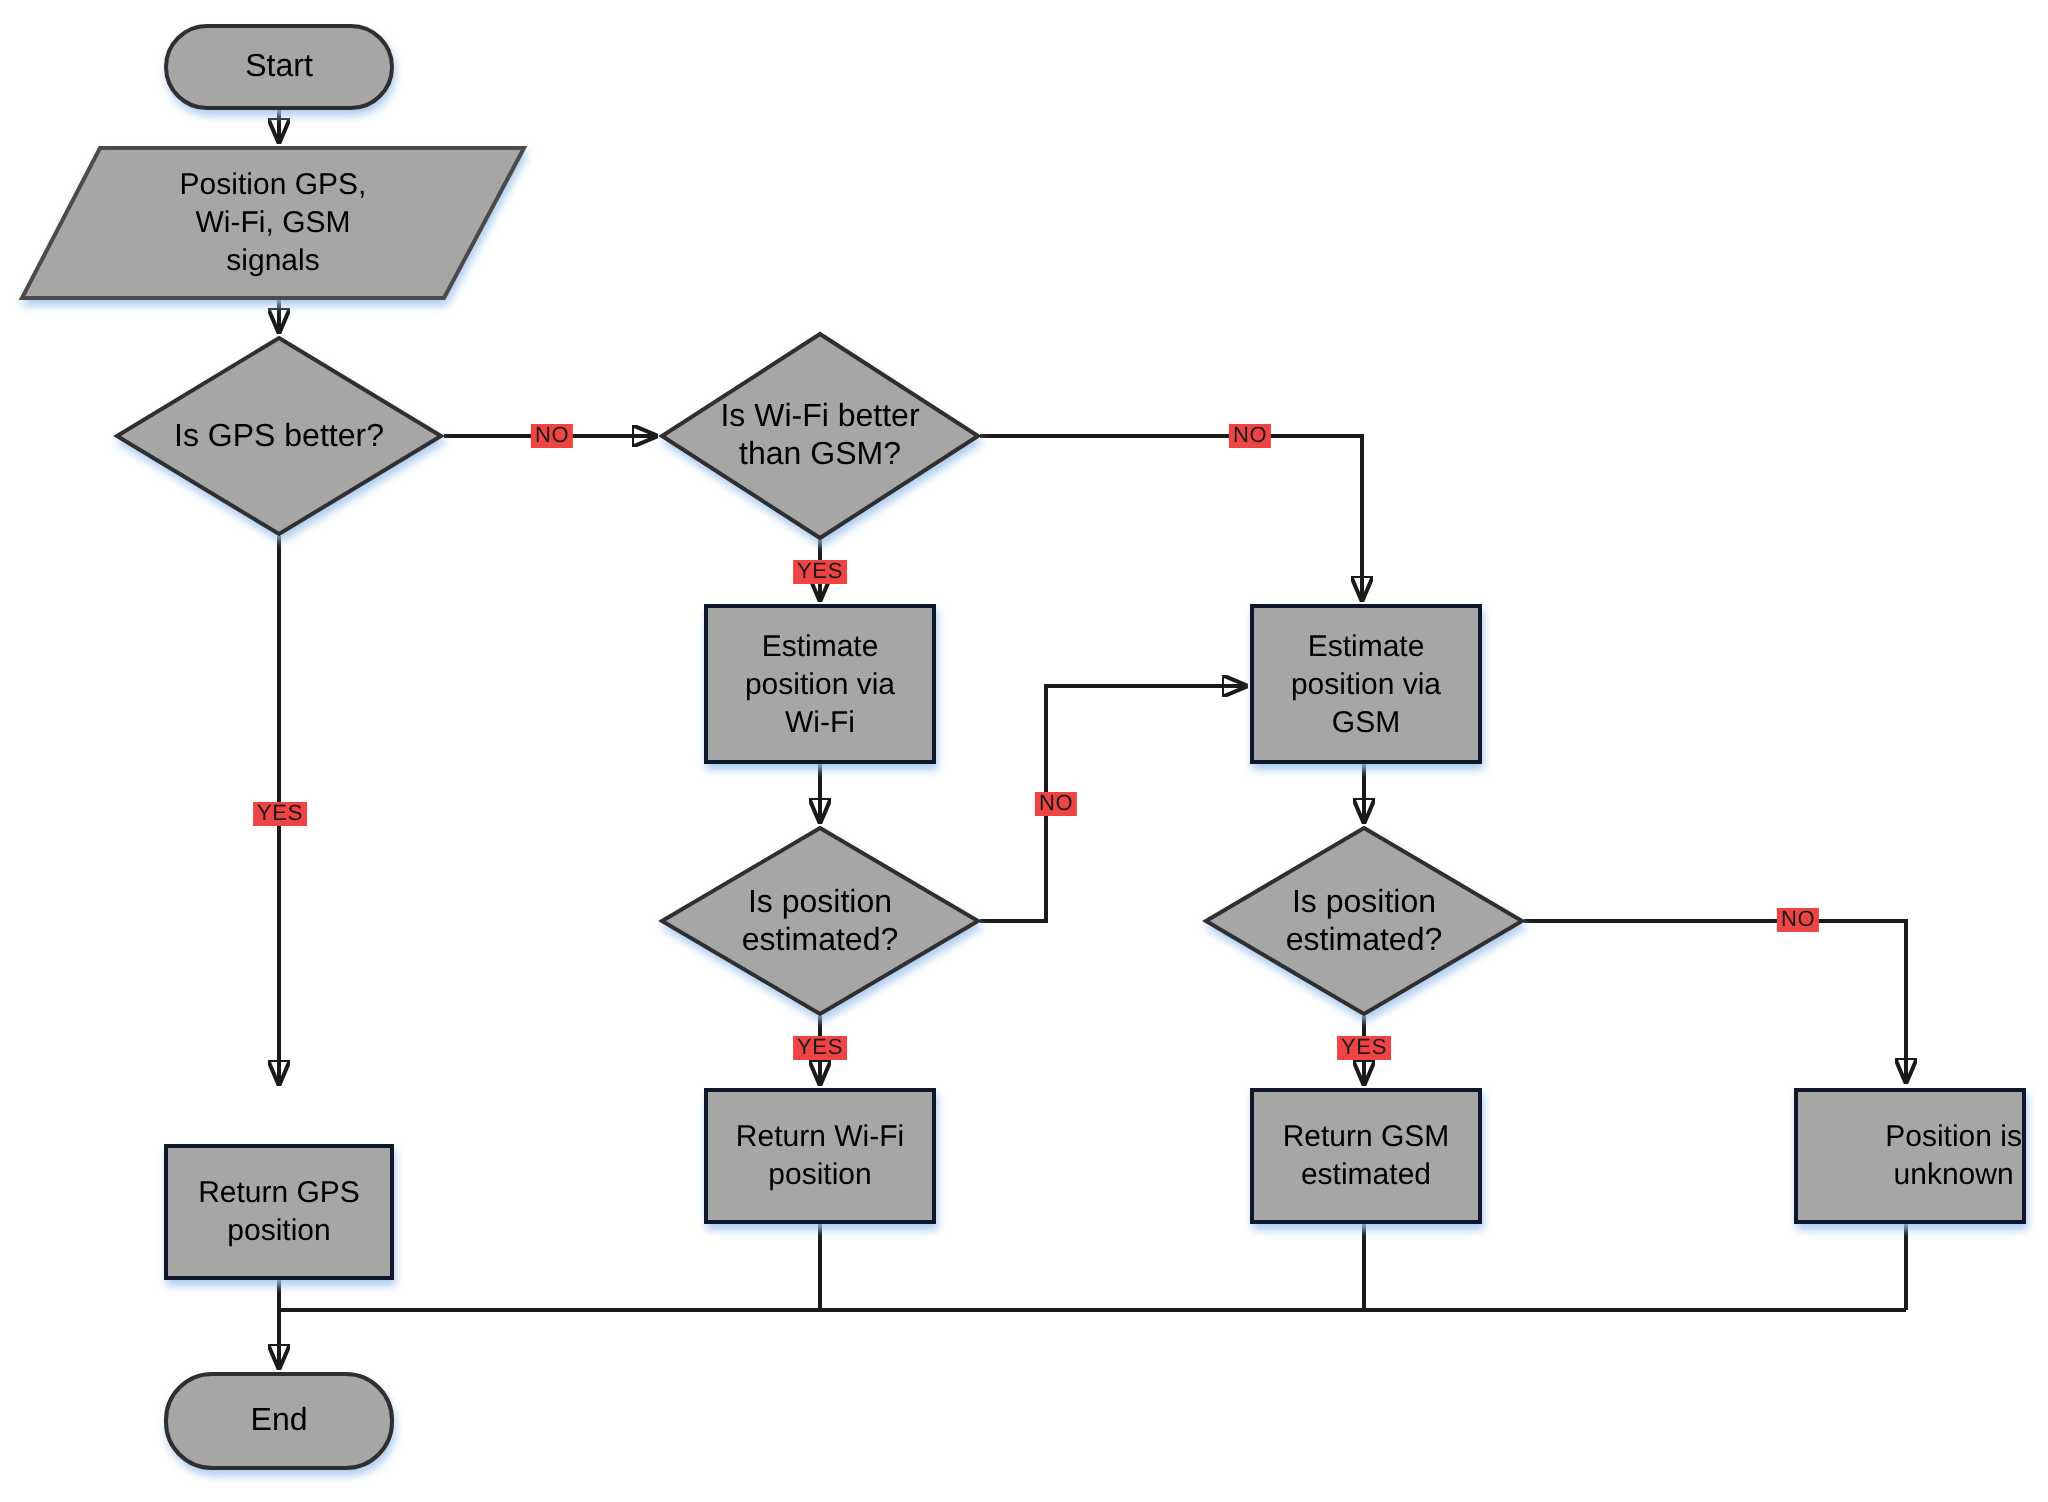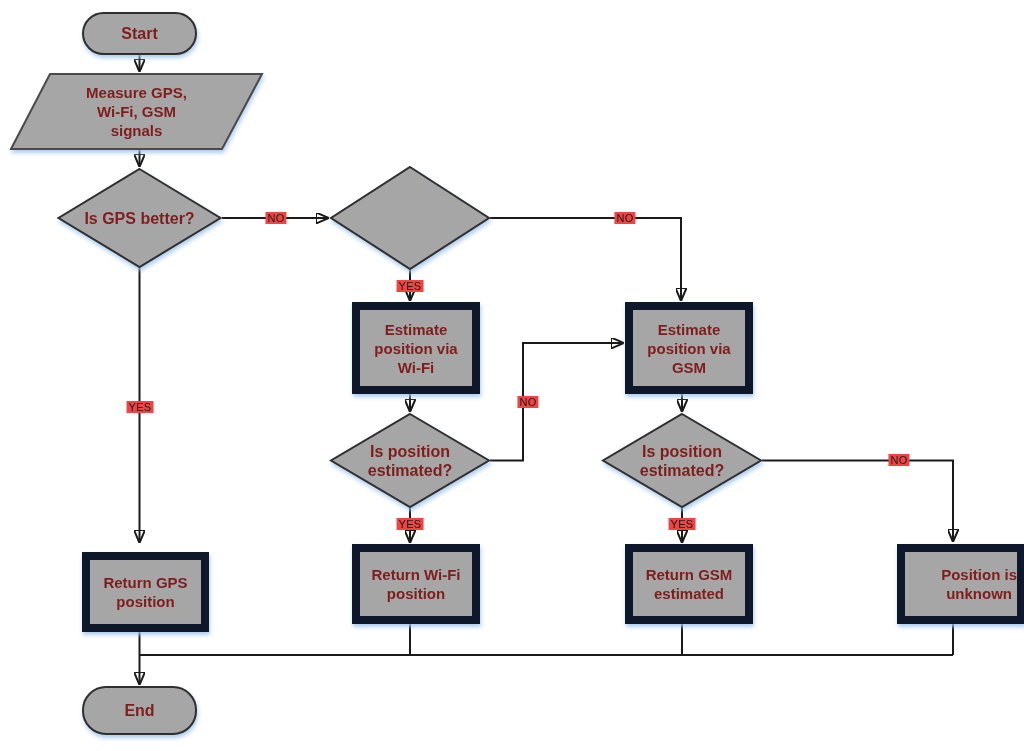--- a/index.html
+++ b/index.html
@@ -6,26 +6,26 @@
   #canvas {
     position:relative; width:1024px; height:751px;
     background:#ffffff; overflow:hidden;
     font-family:"Liberation Sans", sans-serif;
   }
   .edges { position:absolute; left:0; top:0; width:1024px; height:751px; }
   .edges path { stroke:#1a1a1a; stroke-width:2; fill:none; }
 
   .node {
     position:absolute; display:flex; align-items:center; justify-content:center;
-    text-align:center; color:#7f1d1d; font-size:15px; line-height:19px;font-weight:bold;
+    text-align:center; color:#000000; font-size:15px; line-height:19px;
   }
   .lbl { position:relative; z-index:1; white-space:pre-line; }
 
   .shape-rect {
-    background:#a6a6a6; border:8px solid #0f172a;
+    background:#a6a6a6; border:2px solid #0f172a;
     box-shadow:1px 3px 4px rgba(160,196,236,0.85);
   }
   .shape-term {
     background:#a6a6a6; border:2px solid #2f2f2f; border-radius:24px;
     box-shadow:1px 3px 4px rgba(160,196,236,0.85); font-size:16px;
   }
   .node > svg {
     position:absolute; left:0; top:0; width:100%; height:100%;
     overflow:visible;
     filter:drop-shadow(1px 3px 2px rgba(160,196,236,0.85));
@@ -70,36 +70,38 @@
   </svg>
 
   <div class="node shape-term" style="left:82px; top:12px; width:111px; height:39px;">
     <span class="lbl">Start</span>
   </div>
 
   <div class="node" style="left:10px; top:73px; width:253px; height:77px;">
     <svg viewBox="0 0 253 77" preserveAspectRatio="none">
       <polygon class="shp-p" points="40,1 252,1 212,76 1,76"></polygon>
     </svg>
-    <span class="lbl">Measure GPS,
+    <span class="lbl">Position GPS,
 Wi-Fi, GSM
 signals</span>
   </div>
 
   <div class="node" style="left:57px; top:168px; width:165px; height:100px; font-size:16px;">
     <svg viewBox="0 0 165 100" preserveAspectRatio="none">
       <polygon class="shp" points="82.5,1 163.5,50 82.5,99 1.5,50"></polygon>
     </svg>
     <span class="lbl">Is GPS better?</span>
   </div>
 
   <div class="node" style="left:330px; top:166px; width:160px; height:104px; font-size:16px;">
     <svg viewBox="0 0 160 104" preserveAspectRatio="none">
       <polygon class="shp" points="80,1 159,52 80,103 1,52"></polygon>
     </svg>
+    <span class="lbl">Is Wi-Fi better
+than GSM?</span>
   </div>
 
   <div class="node shape-rect" style="left:352px; top:302px; width:112px; height:76px;">
     <span class="lbl">Estimate
 position via
 Wi-Fi</span>
   </div>
 
   <div class="node shape-rect" style="left:625px; top:302px; width:112px; height:76px;">
     <span class="lbl">Estimate
@@ -116,21 +118,21 @@
   </div>
 
   <div class="node" style="left:602px; top:413px; width:160px; height:95px; font-size:16px;">
     <svg viewBox="0 0 160 95" preserveAspectRatio="none">
       <polygon class="shp" points="80,1 159,47.5 80,94 1,47.5"></polygon>
     </svg>
     <span class="lbl">Is position
 estimated?</span>
   </div>
 
-  <div class="node shape-rect" style="left:82px; top:552px; width:111px; height:64px;">
+  <div class="node shape-rect" style="left:82px; top:572px; width:111px; height:64px;">
     <span class="lbl">Return GPS
 position</span>
   </div>
 
   <div class="node shape-rect" style="left:352px; top:544px; width:112px; height:64px;text-align:center;">
     <span class="lbl">Return Wi-Fi
 position</span>
   </div>
 
   <div class="node shape-rect" style="left:625px; top:544px; width:112px; height:64px;">

